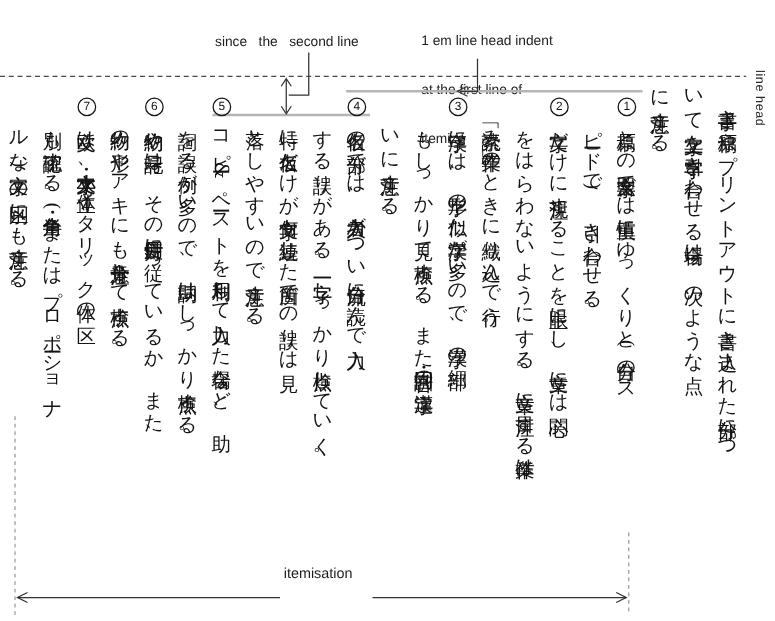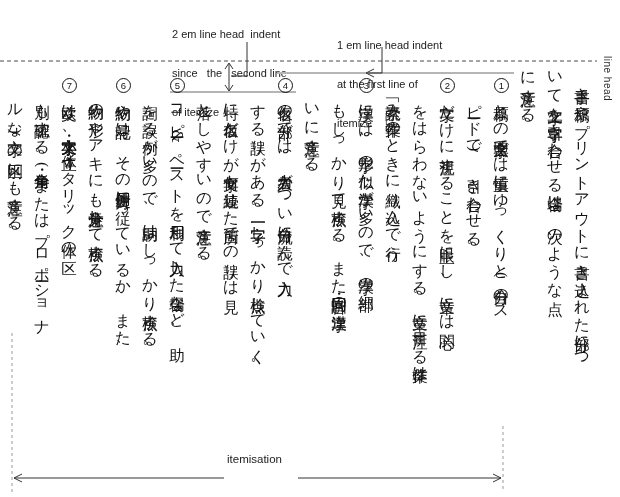--- a/index.html
+++ b/index.html
@@ -11,21 +11,21 @@
     overflow: hidden;
     font-family: "Liberation Sans", sans-serif;
   }
   .annotation {
     position: absolute;
     font: 11px/13px "Liberation Sans", sans-serif;
     color: #1c1c1c;
     white-space: pre;
   }
   .ann-2em { left: 172px; top: 2px; }
-  .ann-1em { left: 337px; top: 1px; margin-top: 12px; }
+  .ann-1em { left: 337px; top: 1px; }
   .guides {
     position: absolute;
     left: 0; top: 0;
     width: 620px; height: 497px;
   }
   .text-block {
     position: absolute;
     top: 61px;
     left: 6px;
     width: 584px;
@@ -75,23 +75,21 @@
     font: 11.5px/13px "Liberation Sans", sans-serif;
     color: #1c1c1c;
   }
 </style>
 </head>
 <body>
 
 <div class="canvas">
 
   <div class="annotation ann-2em">
-    <div>2 em line head  indent</div>
     <div>since   the   second line</div>
-    <div>of itemize</div>
   </div>
 
   <div class="annotation ann-1em">
     <div>1 em line head indent</div>
     <div>at the first line of</div>
     <div>itemize</div>
   </div>
 
   <svg class="guides" viewBox="0 0 620 497" xmlns="http://www.w3.org/2000/svg">
 

